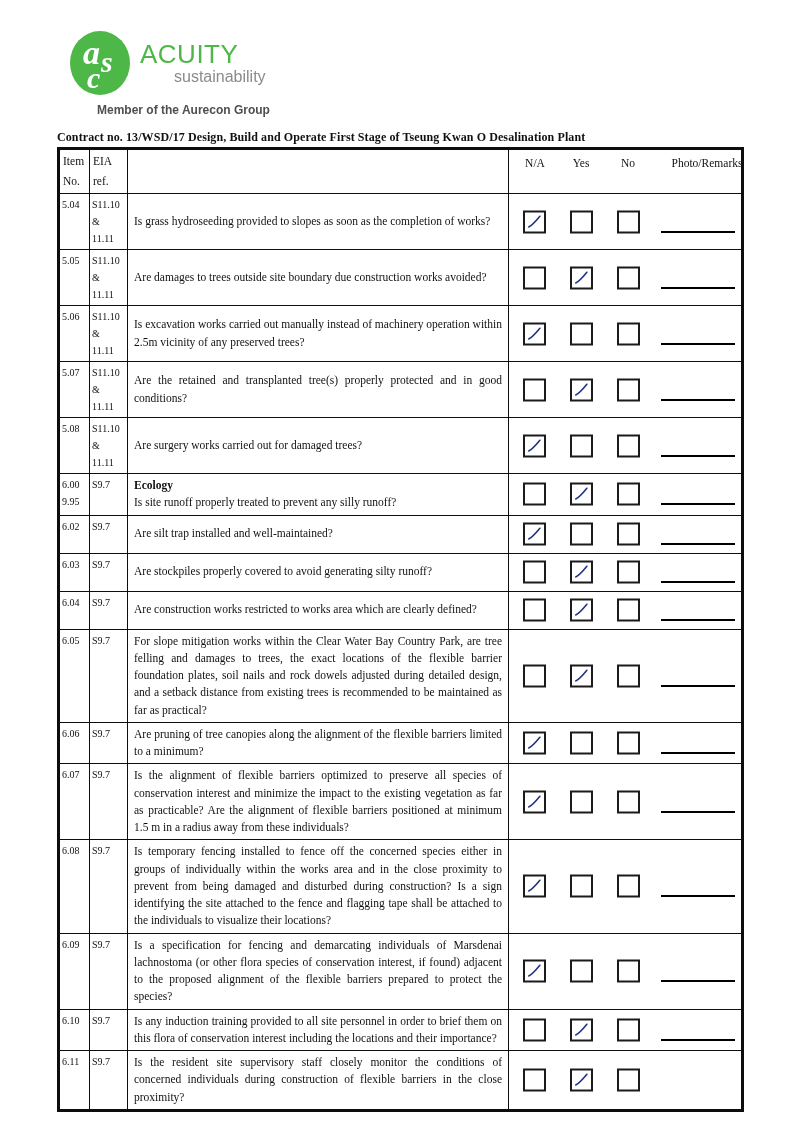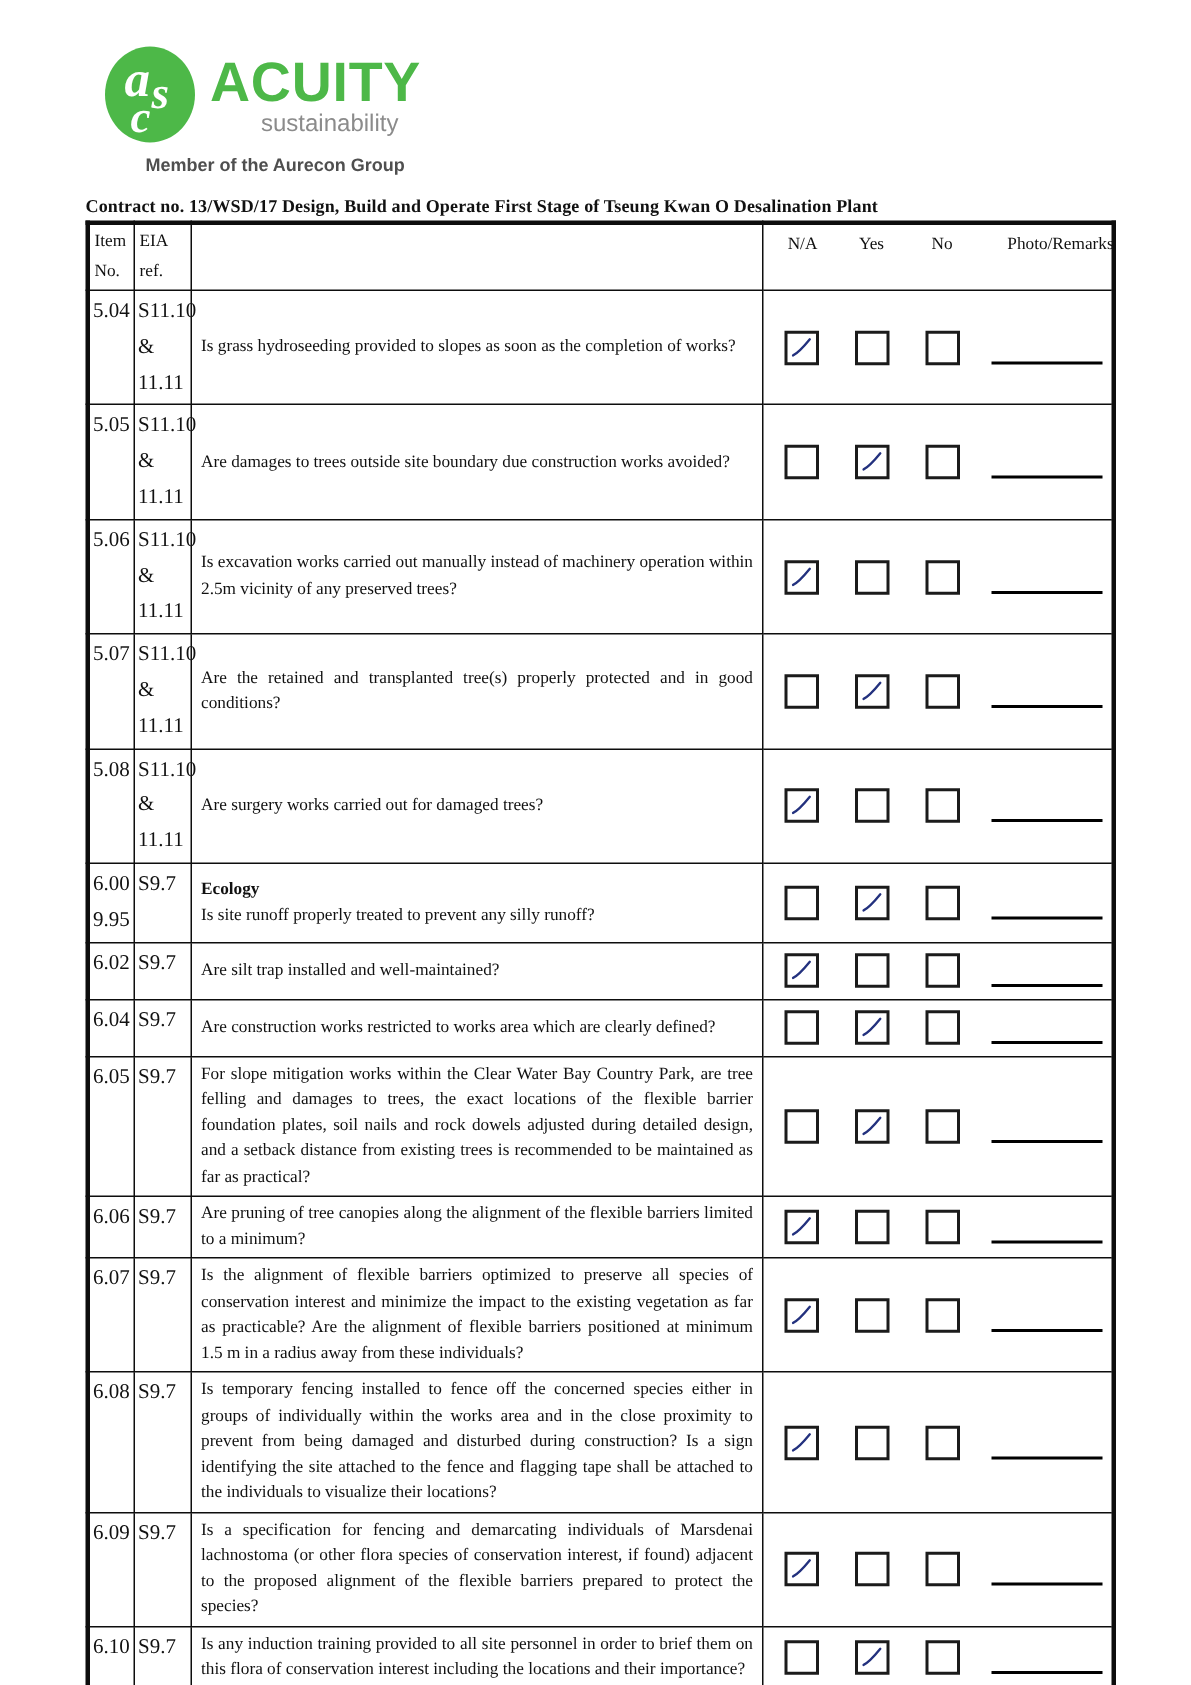--- a/index.html
+++ b/index.html
@@ -12,21 +12,21 @@
   *{box-sizing:border-box;}
   html,body{margin:0;padding:0;background:#fff;}
   body{width:794px;min-height:1123px;font-family:"Liberation Serif",serif;color:#111;}
   .page{padding:30px 50px 0 57px;}
 
   
   .logo-row{display:flex;justify-content:space-between;align-items:flex-start;height:96px;margin-bottom:4px;}
   .acuity{display:flex;flex-direction:column;margin-left:12px;}
   .acuity-top{display:flex;align-items:center;gap:9px;}
   .acuity-mark{width:62px;height:66px;flex:0 0 auto;}
-  .acuity-name{font-family:"Liberation Sans",sans-serif;font-weight:bold;font-size:37px;line-height:1;color:var(--acuity-green);letter-spacing:.5px;}
+  .acuity-name{font-family:"Liberation Sans",sans-serif;font-weight:normal;font-size:26px;line-height:1;color:var(--acuity-green);letter-spacing:.5px;}
   .acuity-sub{font-family:"Liberation Sans",sans-serif;font-size:16px;color:#8b8b8b;line-height:1;margin-top:2px;padding-left:34px;}
   .acuity-member{font-family:"Liberation Sans",sans-serif;font-weight:bold;font-size:12px;color:#4f4f4f;margin-top:7px;padding-left:28px;}
   .aurecon{position:relative;margin-top:18px;margin-right:2px;font-family:"Liberation Sans",sans-serif;font-weight:bold;font-size:48px;line-height:1;color:var(--aurecon-dark);letter-spacing:-2.5px;}
   .aurecon .leaf{position:absolute;left:10px;top:-11px;width:13px;height:16px;background:var(--leaf-green);border-radius:0 65% 0 65%;transform:rotate(14deg);}
 
   
   .title{font-size:12px;font-weight:bold;text-align:left;margin:0 0 2px 0;letter-spacing:.1px;}
 
   
   table.checklist{width:100%;border-collapse:collapse;border:3px solid var(--line);table-layout:fixed;}
@@ -36,21 +36,21 @@
   .col-q{width:auto;}
   .col-checks{width:234px;}
   thead th{height:38px;vertical-align:top;text-align:left;font-weight:normal;font-size:11.5px;padding:2px 2px 2px 3px;line-height:1.7;}
   thead th.c-checks{position:relative;padding:0;}
   thead th.c-checks span{position:absolute;top:4px;font-size:11.5px;text-align:center;}
   .h-na{left:12px;width:28px;}
   .h-yes{left:58px;width:28px;}
   .h-no{left:105px;width:28px;}
   .h-photo{left:154px;width:88px;}
   tbody tr{height:38px;}
-  td.c-item,td.c-eia{vertical-align:top;font-size:14px;padding:2px 3px 2px 2px;white-space:pre-line;line-height:1.7;}
+  td.c-item,td.c-eia{vertical-align:top;font-size:10px;padding:2px 3px 2px 2px;white-space:pre-line;line-height:1.7;}
   td.c-q{vertical-align:middle;font-size:11.5px;padding:3px 6px;line-height:1.5;}
   .q-heading{font-weight:bold;}
   .q-text{text-align:justify;}
   td.c-checks{position:relative;padding:0;}
   .box{position:absolute;width:23px;height:23px;border:2.2px solid #1b1b1b;background:#fff;top:50%;transform:translateY(-50%);}
   .box-na{left:14px;}
   .box-yes{left:61px;}
   .box-no{left:108px;}
   .tick{position:absolute;left:0;top:0;width:100%;height:100%;}
   .remark-line{position:absolute;left:152px;width:74px;height:0;border-bottom:2px solid #000;top:calc(50% + 9px);}
@@ -228,20 +228,38 @@
               <svg class="tick" viewBox="0 0 23 23">
                 <path d="M4.5 17.5 Q 9 15.5 18 4.5" fill="none" stroke="#23317e" stroke-width="1.9" stroke-linecap="round"></path>
               </svg>
             </span>
       <span class="box box-yes"></span>
       <span class="box box-no"></span>
       <span class="remark-line"></span>
     </td>
   </tr>
         <tr>
+    <td class="c-item">6.03</td>
+    <td class="c-eia">S9.7</td>
+    <td class="c-q">
+
+      <div class="q-text">Are stockpiles properly covered to avoid generating silty runoff?</div>
+    </td>
+    <td class="c-checks">
+      <span class="box box-na"></span>
+      <span class="box box-yes">
+              <svg class="tick" viewBox="0 0 23 23">
+                <path d="M4.5 17.5 Q 9 15.5 18 4.5" fill="none" stroke="#23317e" stroke-width="1.9" stroke-linecap="round"></path>
+              </svg>
+            </span>
+      <span class="box box-no"></span>
+      <span class="remark-line"></span>
+    </td>
+  </tr>
+        <tr>
     <td class="c-item">6.04</td>
     <td class="c-eia">S9.7</td>
     <td class="c-q">
 
       <div class="q-text">Are construction works restricted to works area which are clearly defined?</div>
     </td>
     <td class="c-checks">
       <span class="box box-na"></span>
       <span class="box box-yes">
               <svg class="tick" viewBox="0 0 23 23">

